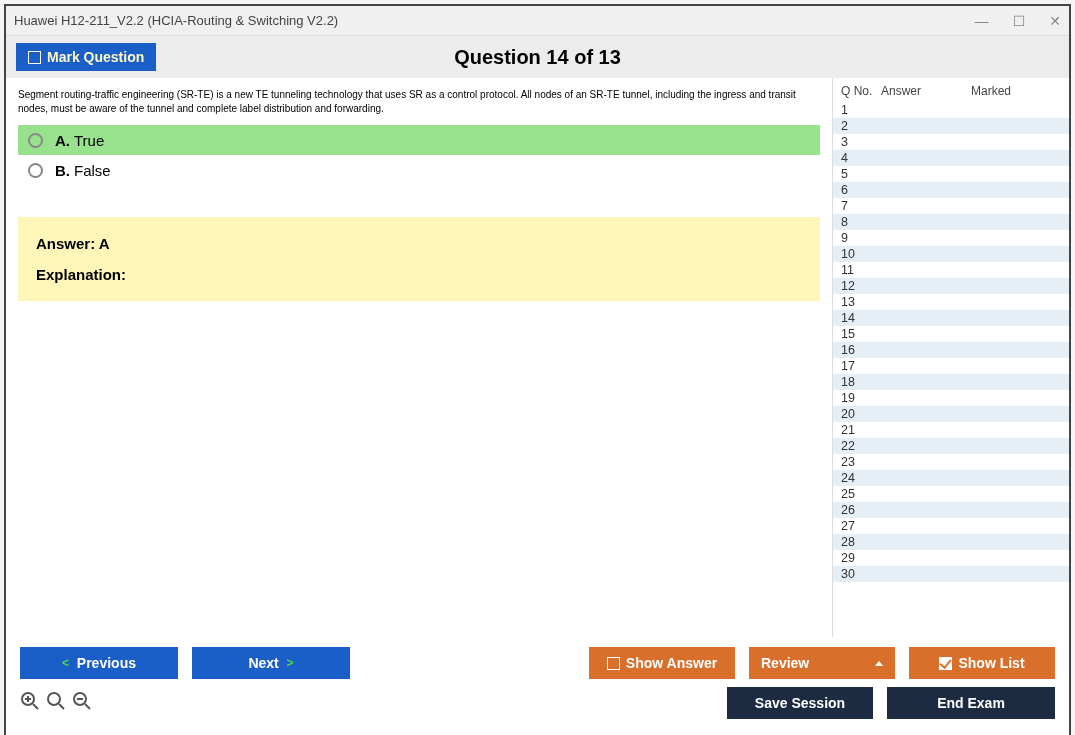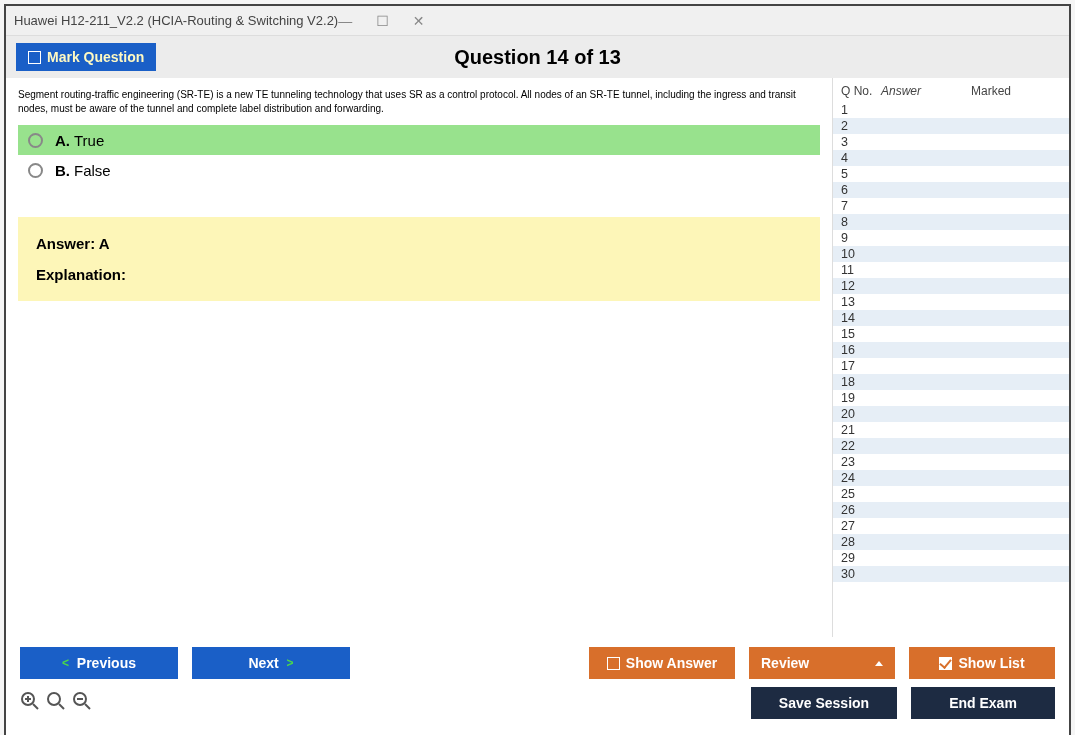--- a/index.html
+++ b/index.html
@@ -1,18 +1,18 @@
 <!DOCTYPE html>
 <html><head>
 <meta charset="utf-8">
 <style>
 * { box-sizing: border-box; margin: 0; padding: 0; }
 body { font-family: Arial, sans-serif; background: #f5f5f5; display: flex; justify-content: center; padding: 4px; }
 .window { width: 1075px; height: 735px; background: #fff; border: 2px solid #444; display: flex; flex-direction: column; }
-.titlebar { display: flex; align-items: center; justify-content: flex-start; height: 30px; padding: 0 8px; background: #f0f0f0; font-size: 13px; color: #444; border-bottom: 1px solid #ddd; }
+.titlebar { display: flex; align-items: center; justify-content: space-between; height: 30px; padding: 0 8px; background: #f0f0f0; font-size: 13px; color: #444; border-bottom: 1px solid #ddd; }
 .titlebar .ctrls { display: flex; gap: 24px; color: #888; font-size: 14px; }
 .titlebar .ctrls span { cursor: default; }
 .topbar { display: flex; align-items: center; height: 42px; padding: 0 10px; background: #ececec; position: relative; }
 .mark-btn { background: #1a5fc7; color: #fef9c3; border: none; padding: 6px 12px; font-size: 14px; font-weight: bold; display: flex; align-items: center; gap: 6px; cursor: pointer; }
 .chk { width: 13px; height: 13px; border: 1.5px solid #fff; background: transparent; display: inline-block; }
 .chk.checked { background: #fff; position: relative; }
 .chk.checked::after { content: ""; position: absolute; left: 2px; top: -1px; width: 5px; height: 9px; border: solid #d86f2b; border-width: 0 2px 2px 0; transform: rotate(40deg); }
 .qtitle { position: absolute; left: 50%; transform: translateX(-50%); font-size: 20px; font-weight: bold; }
 .content { flex: 1; display: flex; overflow: hidden; }
 .main { flex: 1; padding: 10px 12px; display: flex; flex-direction: column; }
@@ -20,36 +20,36 @@
 .choice { display: flex; align-items: center; height: 30px; padding: 0 10px; font-size: 15px; cursor: pointer; }
 .choice.sel { background: #98e28d; }
 .radio { width: 15px; height: 15px; border: 2px solid #888; border-radius: 50%; margin-right: 12px; }
 .letter { font-weight: bold; margin-right: 4px; }
 .answerbox { margin-top: 32px; background: #fdf6b8; padding: 18px; font-size: 15px; }
 .answerbox .ans { font-weight: bold; margin-bottom: 14px; }
 .answerbox .expl { font-weight: bold; }
 .side { width: 237px; border-left: 1px solid #ddd; display: flex; flex-direction: column; font-size: 12px; }
 .side-head { display: flex; padding: 6px 8px 4px 8px; color: #444; }
 .side-head .c1 { width: 40px; }
-.side-head .c2 { width: 90px; font-style: italic; }
+.side-head .c2 { width: 90px; }
 .side-head .c3 { flex: 1; text-align: left; }
 .side-list { flex: 1; overflow-y: scroll; }
 .side-row { display: flex; padding: 1px 8px; color: #333; font-size: 12.5px; cursor: pointer; }
 .side-row.even { background: #e6eef6; }
 .side-row .c1 { width: 40px; }
 .footer { padding: 10px 14px 10px 14px; }
 .footrow { display: flex; align-items: center; gap: 14px; margin-bottom: 8px; }
 .btn { height: 32px; font-size: 14px; font-weight: bold; border: none; color: #fff; display: flex; align-items: center; justify-content: center; cursor: pointer; }
 .btn-prev { width: 158px; background: #1a5fc7; }
 .btn-next { width: 158px; background: #1a5fc7; align-items: center; }
 .btn-show { width: 146px; background: #d86f2b; gap: 6px; }
 .btn-review { width: 146px; background: #d86f2b; padding: 0 12px; justify-content: space-between; }
 .btn-list { width: 146px; background: #d86f2b; gap: 6px; }
 .btn-save { width: 146px; background: #1d2b42; }
-.btn-end { width: 144px; background: #1d2b42; justify-content: center; }
+.btn-end { width: 168px; background: #1d2b42; justify-content: center; }
 .chev { font-size: 12px; font-weight: bold; }
 .chev.g { color: #4bd84b; }
 .spacer { flex: 1; }
 .zoom { display: flex; gap: 6px; color: #555; font-size: 20px; }
 .zoom span { cursor: pointer; }
 .tri { width: 0; height: 0; border-left: 4px solid transparent; border-right: 4px solid transparent; border-bottom: 5px solid #fff; }
 </style>
 </head>
 <body>
 

